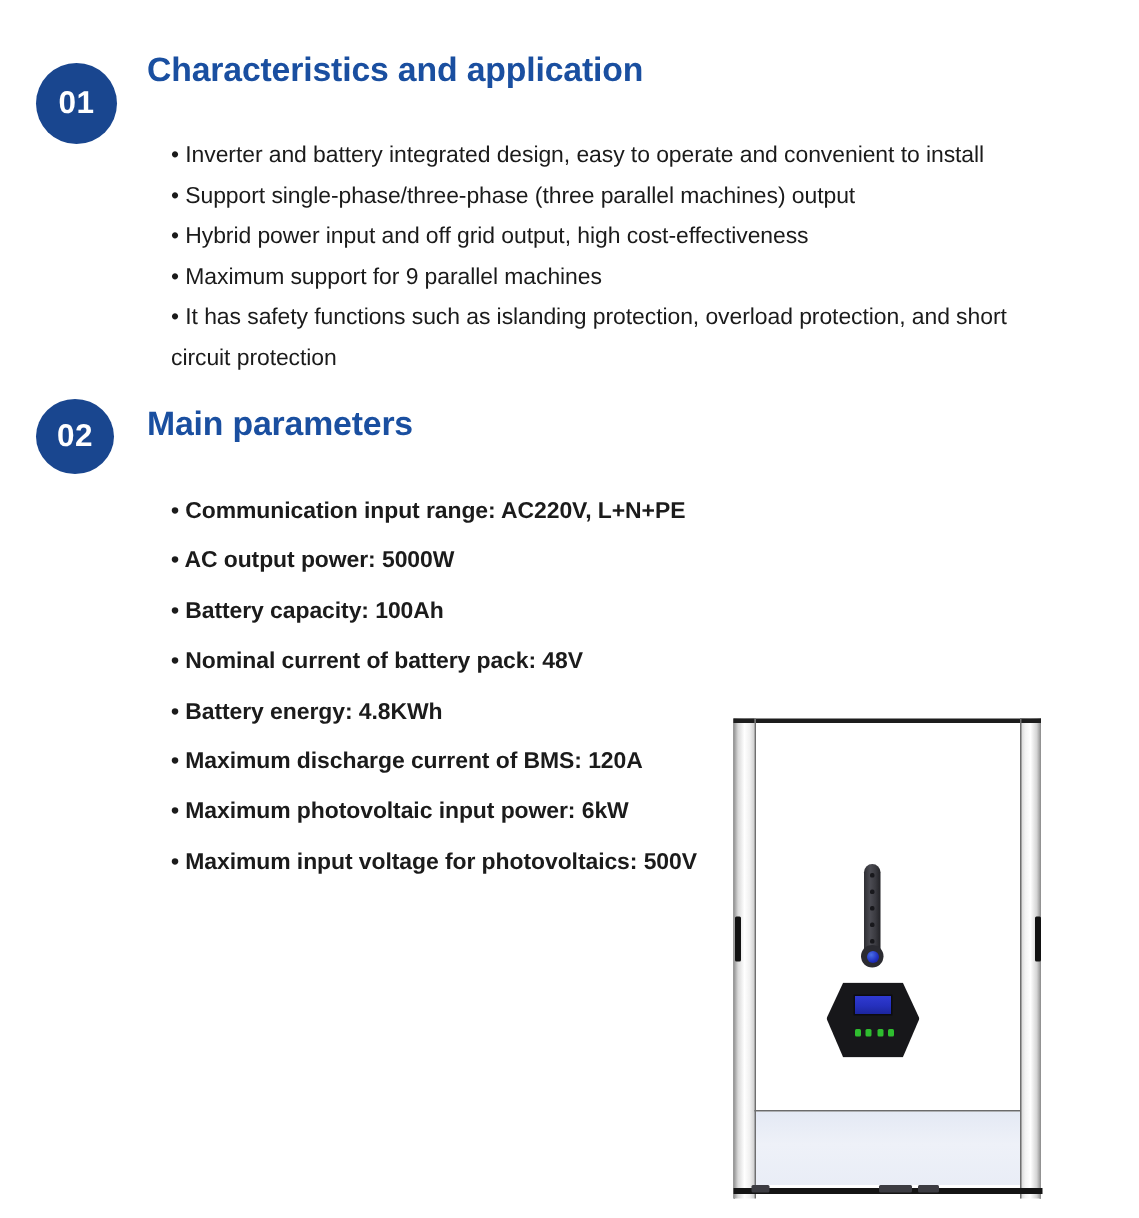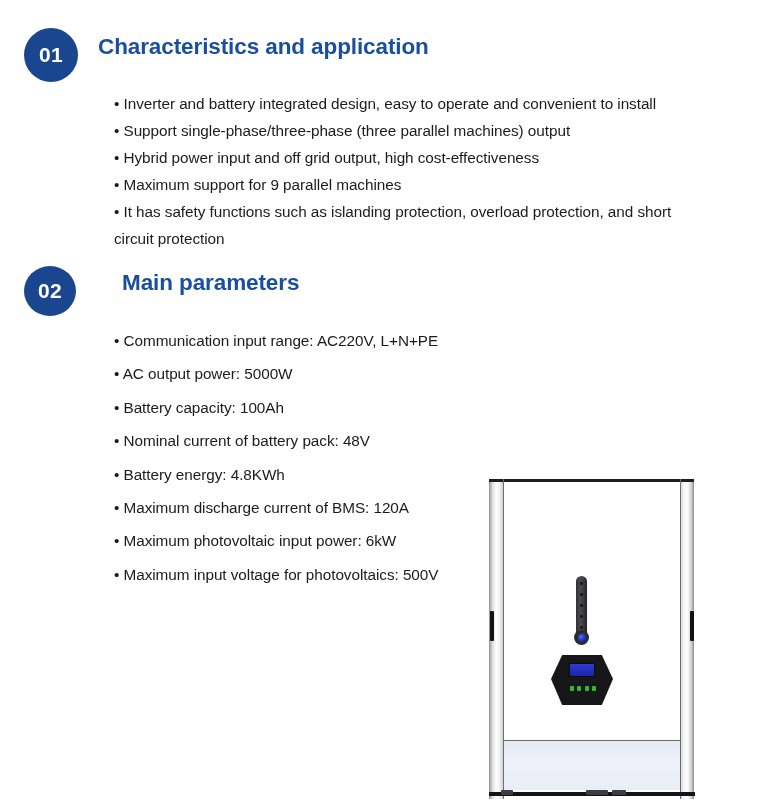--- a/index.html
+++ b/index.html
@@ -27,21 +27,21 @@
     position: absolute;
     left: 0;
     width: 759px;
   }
   #section-1 { top: 28px; }
   #section-2 { top: 262px; }
 
   .badge {
     position: absolute;
     left: 24px;
-    top: 0;
+    top: 14px;
     width: 54px;
     height: 54px;
     border-radius: 50%;
     background: #19468f;
     color: #ffffff;
     font-size: 21px;
     font-weight: bold;
     line-height: 54px;
     text-align: center;
     letter-spacing: 0.3px;
@@ -51,31 +51,31 @@
   .heading {
     position: absolute;
     left: 98px;
     top: 6px;
     font-size: 22.5px;
     font-weight: bold;
     color: #1a4fa0;
     letter-spacing: -0.1px;
     white-space: nowrap;
   }
-  #section-2 .heading { top: 8px; margin-left: 24px; }
+  #section-2 .heading { top: 8px; }
 
   .bullets {
     position: absolute;
     left: 98px;
     margin: 16px;
     padding: 0;
     list-style: none;
   }
   #section-1 .bullets { top: 46px; }
-  #section-2 .bullets { top: 46px; }
+  #section-2 .bullets { top: 46px; font-weight: bold; }
 
   .bullets li {
     font-size: 15.3px;
     line-height: 27px;
     color: #1b1b1b;
     white-space: nowrap;
     letter-spacing: -0.05px;
   }
   #section-2 .bullets li {
     line-height: 33.4px;

